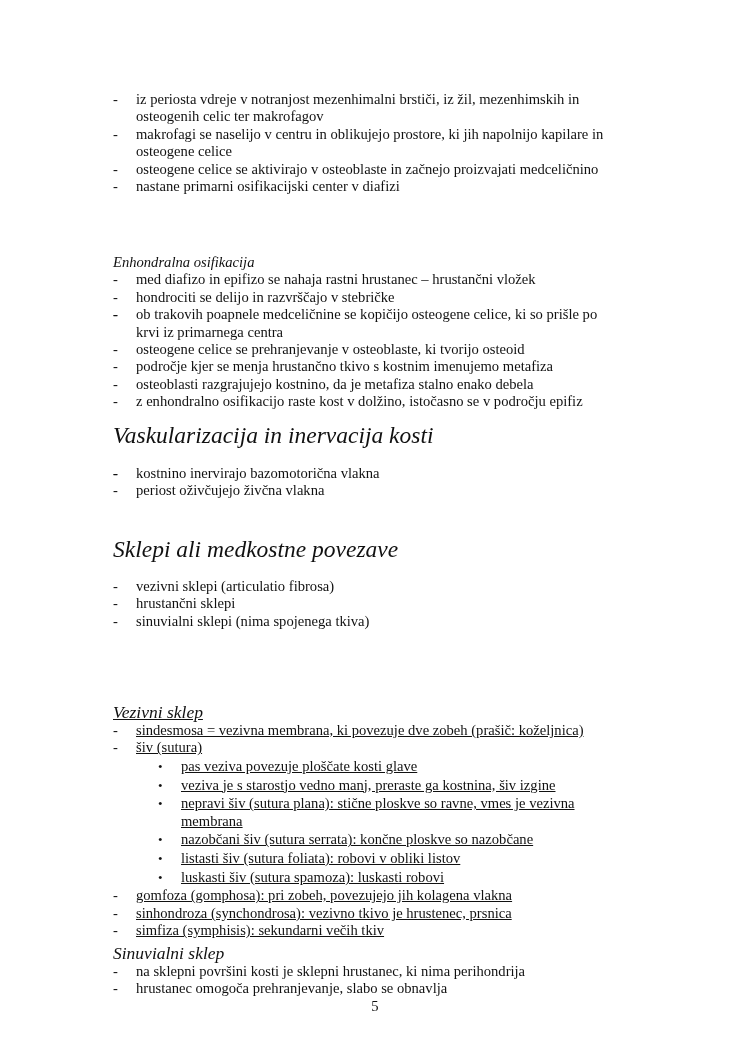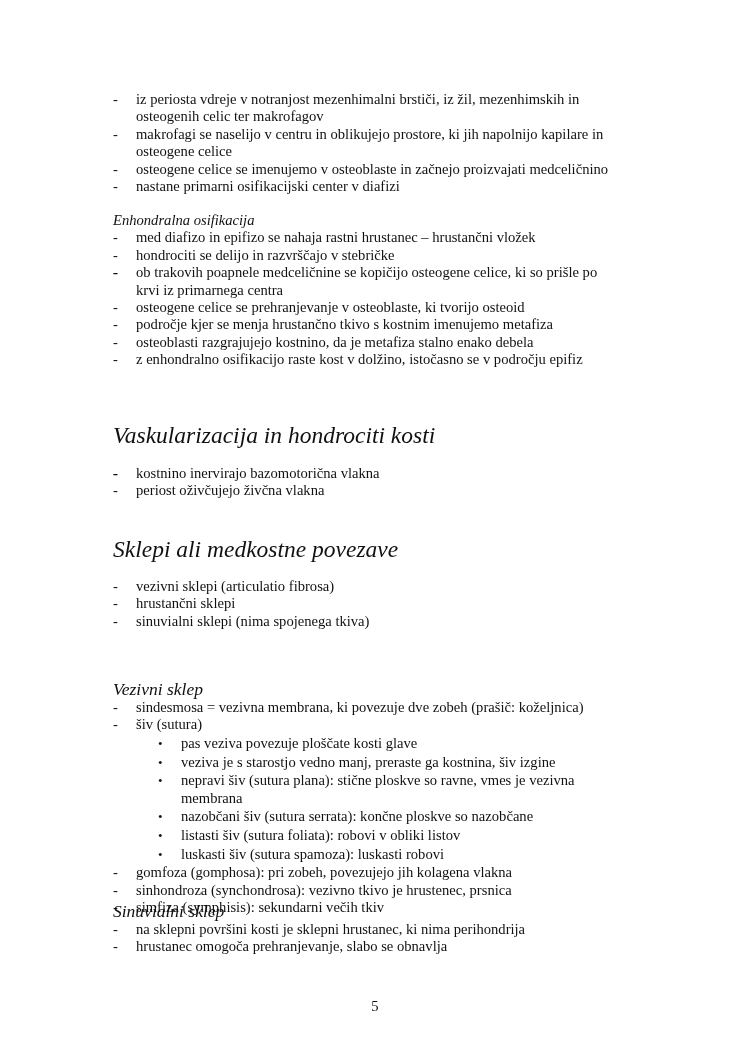--- a/index.html
+++ b/index.html
@@ -4,64 +4,64 @@
 <style>
   html, body { margin: 0; padding: 0; background: #ffffff; }
   body { width: 750px; height: 1061px; position: relative; overflow: hidden;
          font-family: "Liberation Serif", "DejaVu Serif", serif; color: #111; }
   .page { position: absolute; left: 0; top: 0; width: 750px; height: 1061px; }
   .block { position: absolute; left: 113px; width: 520px; }
   .li { position: relative; padding-left: 23px; font-size: 14.6px; line-height: 17.4px; }
   .li .dash { position: absolute; left: 0; top: 0; }
   .sub { position: relative; padding-left: 68px; font-size: 14.6px; line-height: 17.4px; margin-bottom: 1.3px; }
   .sub .bul { position: absolute; left: 45px; top: 0; font-size: 13px; }
-  .subhead { font-style: italic; font-size: 14.6px; line-height: 17.4px; }
+  .subhead { font-style: italic; font-size: 14.6px; line-height: 17.4px; margin-top: 42px; }
   .subhead.big { font-size: 17.5px; line-height: 20px; }
   .h2 { position: absolute; left: 113px; font-style: italic; font-size: 23.5px; line-height: 28px; }
   .pagenum { position: absolute; left: 0; width: 750px; text-align: center; top: 998px; font-size: 14.6px; }
 </style>
 </head>
 <body>
 
 <div class="page">
 
   <div class="block" style="top:91px;">
     <div class="li"><span class="dash">-</span><span>iz periosta vdreje v notranjost mezenhimalni brstiči, iz žil, mezenhimskih in</span><br><span>osteogenih celic ter makrofagov</span></div>
     <div class="li"><span class="dash">-</span><span>makrofagi se naselijo v centru in oblikujejo prostore, ki jih napolnijo kapilare in</span><br><span>osteogene celice</span></div>
-    <div class="li"><span class="dash">-</span><span>osteogene celice se imenujemo v osteoblaste in začnejo proizvajati medceličnino</span></div>
+    <div class="li"><span class="dash">-</span><span>osteogene celice se aktivirajo v osteoblaste in začnejo proizvajati medceličnino</span></div>
     <div class="li"><span class="dash">-</span><span>nastane primarni osifikacijski center v diafizi</span></div>
   </div>
 
   <div class="block" style="top:212px;">
     <div class="subhead">Enhondralna osifikacija</div>
     <div class="li"><span class="dash">-</span><span>med diafizo in epifizo se nahaja rastni hrustanec – hrustančni vložek</span></div>
     <div class="li"><span class="dash">-</span><span>hondrociti se delijo in razvrščajo v stebričke</span></div>
     <div class="li"><span class="dash">-</span></div>
     <div class="li"><span class="dash">-</span><span>ob trakovih poapnele medceličnine se kopičijo osteogene celice, ki so prišle po</span><br><span>krvi iz primarnega centra</span></div>
     <div class="li"><span class="dash">-</span><span>osteogene celice se prehranjevanje v osteoblaste, ki tvorijo osteoid</span></div>
     <div class="li"><span class="dash">-</span><span>področje kjer se menja hrustančno tkivo s kostnim imenujemo metafiza</span></div>
     <div class="li"><span class="dash">-</span><span>osteoblasti razgrajujejo kostnino, da je metafiza stalno enako debela</span></div>
     <div class="li"><span class="dash">-</span><span>z enhondralno osifikacijo raste kost v dolžino, istočasno se v področju epifiz</span><br></div>
   </div>
 
-  <div class="h2" style="top:421px;">Vaskularizacija in hondrociti kosti</div>
+  <div class="h2" style="top:421px;">Vaskularizacija in inervacija kosti</div>
   <div class="block" style="top:465px;">
     <div class="li"><span class="dash">-</span></div>
     <div class="li"><span class="dash">-</span><span>kostnino inervirajo bazomotorična vlakna</span></div>
     <div class="li"><span class="dash">-</span><span>periost oživčujejo živčna vlakna</span></div>
   </div>
 
   <div class="h2" style="top:535px;text-align:right;">Sklepi ali medkostne povezave</div>
   <div class="block" style="top:578px;">
     <div class="li"><span class="dash">-</span><span>vezivni sklepi (articulatio fibrosa)</span></div>
     <div class="li"><span class="dash">-</span><span>hrustančni sklepi</span></div>
     <div class="li"><span class="dash">-</span><span>sinuvialni sklepi (nima spojenega tkiva)</span></div>
   </div>
 
-  <div class="block" style="top:679px;">
+  <div class="block" style="top:660px;text-decoration:underline;">
     <div class="subhead big">Vezivni sklep</div>
     <div class="li"><span class="dash">-</span><span>sindesmosa = vezivna membrana, ki povezuje dve zobeh (prašič: koželjnica)</span></div>
     <div class="li"><span class="dash">-</span><span>šiv (sutura)</span></div>
     <div style="height:1px;"></div>
     <div class="sub"><span class="bul">•</span><span>pas veziva povezuje ploščate kosti glave</span></div>
     <div class="sub"><span class="bul">•</span><span>veziva je s starostjo vedno manj, preraste ga kostnina, šiv izgine</span></div>
     <div class="sub"><span class="bul">•</span><span>nepravi šiv (sutura plana): stične ploskve so ravne, vmes je vezivna</span><br><span>membrana</span></div>
     <div class="sub"><span class="bul">•</span><span>nazobčani šiv (sutura serrata): končne ploskve so nazobčane</span></div>
     <div class="sub"><span class="bul">•</span><span>listasti šiv (sutura foliata): robovi v obliki listov</span></div>
     <div class="sub"><span class="bul">•</span><span>luskasti šiv (sutura spamoza): luskasti robovi</span></div>

